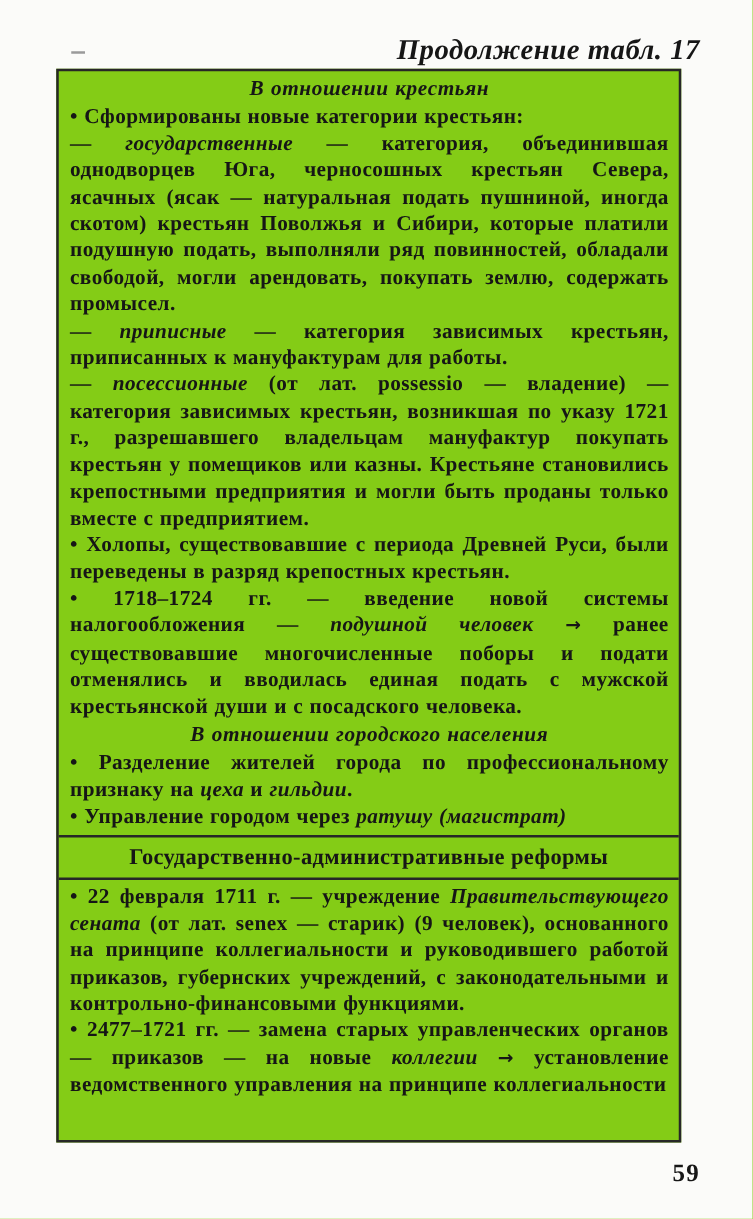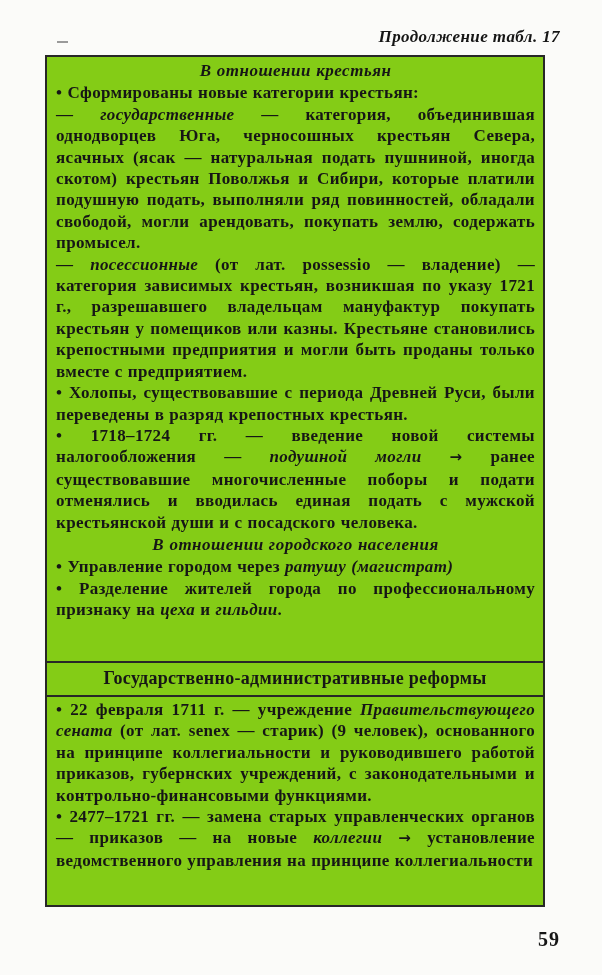--- a/index.html
+++ b/index.html
@@ -16,21 +16,21 @@
     overflow: hidden;
   }
   .page {
     position: absolute;
     inset: 0;
   }
   .running-head {
     position: absolute;
     top: 27px;
     right: 42px;
-    font-size: 17px;
+    font-size: 23px;
     font-weight: 700;
     font-style: italic;
     letter-spacing: 0.4px;
     white-space: nowrap;
   }
   .scan-mark {
     position: absolute;
     left: 57px;
     top: 41px;
     width: 11px;
@@ -107,26 +107,27 @@
   <div class="scan-mark"></div>
 
   <div class="running-head">Продолжение табл. 17</div>
 
   <div class="reforms-table">
 
     <div class="cell cell-peasants">
         <p class="block block-heading"><span class="seg-i">В отношении крестьян</span></p>
         <p class="block block-para"><span class="seg-n">• Сформированы новые категории крестьян:</span></p>
         <p class="block block-para"><span class="seg-n">— </span><span class="seg-i">государственные</span><span class="seg-n"> — категория, объединившая однодворцев Юга, черносошных крестьян Севера, ясачных (ясак — натуральная подать пушниной, иногда скотом) крестьян Поволжья и Сибири, которые платили подушную подать, выполняли ряд повинностей, обладали свободой, могли арендовать, покупать землю, содержать промысел.</span></p>
+        <p class="block block-para"><span class="seg-n">— </span><span class="seg-i">приписные</span><span class="seg-n"> — категория зависимых крестьян, приписанных к мануфактурам для работы.</span></p>
         <p class="block block-para"><span class="seg-n">— </span><span class="seg-i">посессионные</span><span class="seg-n"> (от лат. possessio — владение) — категория зависимых крестьян, возникшая по указу 1721 г., разрешавшего владельцам мануфактур покупать крестьян у помещиков или казны. Крестьяне становились крепостными предприятия и могли быть проданы только вместе с предприятием.</span></p>
         <p class="block block-para"><span class="seg-n">• Холопы, существовавшие с периода Древней Руси, были переведены в разряд крепостных крестьян.</span></p>
-        <p class="block block-para"><span class="seg-n">• 1718–1724 гг. — введение новой системы налогообложения — </span><span class="seg-i">подушной могли</span><span class="seg-n"> </span><span class="seg-arrow">→</span><span class="seg-n"> ранее существовавшие многочисленные поборы и подати отменялись и вводилась единая подать с мужской крестьянской души и с посадского человека.</span></p>
+        <p class="block block-para"><span class="seg-n">• 1718–1724 гг. — введение новой системы налогообложения — </span><span class="seg-i">подушной человек</span><span class="seg-n"> </span><span class="seg-arrow">→</span><span class="seg-n"> ранее существовавшие многочисленные поборы и подати отменялись и вводилась единая подать с мужской крестьянской души и с посадского человека.</span></p>
         <p class="block block-heading"><span class="seg-i">В отношении городского населения</span></p>
+        <p class="block block-para"><span class="seg-n">• Разделение жителей города по профессиональному признаку на </span><span class="seg-i">цеха</span><span class="seg-n"> и </span><span class="seg-i">гильдии</span><span class="seg-n">.</span></p>
         <p class="block block-para"><span class="seg-n">• Управление городом через </span><span class="seg-i">ратушу (магистрат)</span></p>
-        <p class="block block-para"><span class="seg-n">• Разделение жителей города по профессиональному признаку на </span><span class="seg-i">цеха</span><span class="seg-n"> и </span><span class="seg-i">гильдии</span><span class="seg-n">.</span></p>
       </div>
 
     <div class="cell-header">Государственно-административные реформы</div>
 
     <div class="cell cell-admin">
         <p class="block block-para"><span class="seg-n">• 22 февраля 1711 г. — учреждение </span><span class="seg-i">Правительствующего сената</span><span class="seg-n"> (от лат. senex — старик) (9 человек), основанного на принципе коллегиальности и руководившего работой приказов, губернских учреждений, с законодательными и контрольно-финансовыми функциями.</span></p>
         <p class="block block-para"><span class="seg-n">• 2477–1721 гг. — замена старых управленческих органов — приказов — на новые </span><span class="seg-i">коллегии</span><span class="seg-n"> </span><span class="seg-arrow">→</span><span class="seg-n"> установление ведомственного управления на принципе коллегиальности</span></p>
       </div>
 
   </div>

